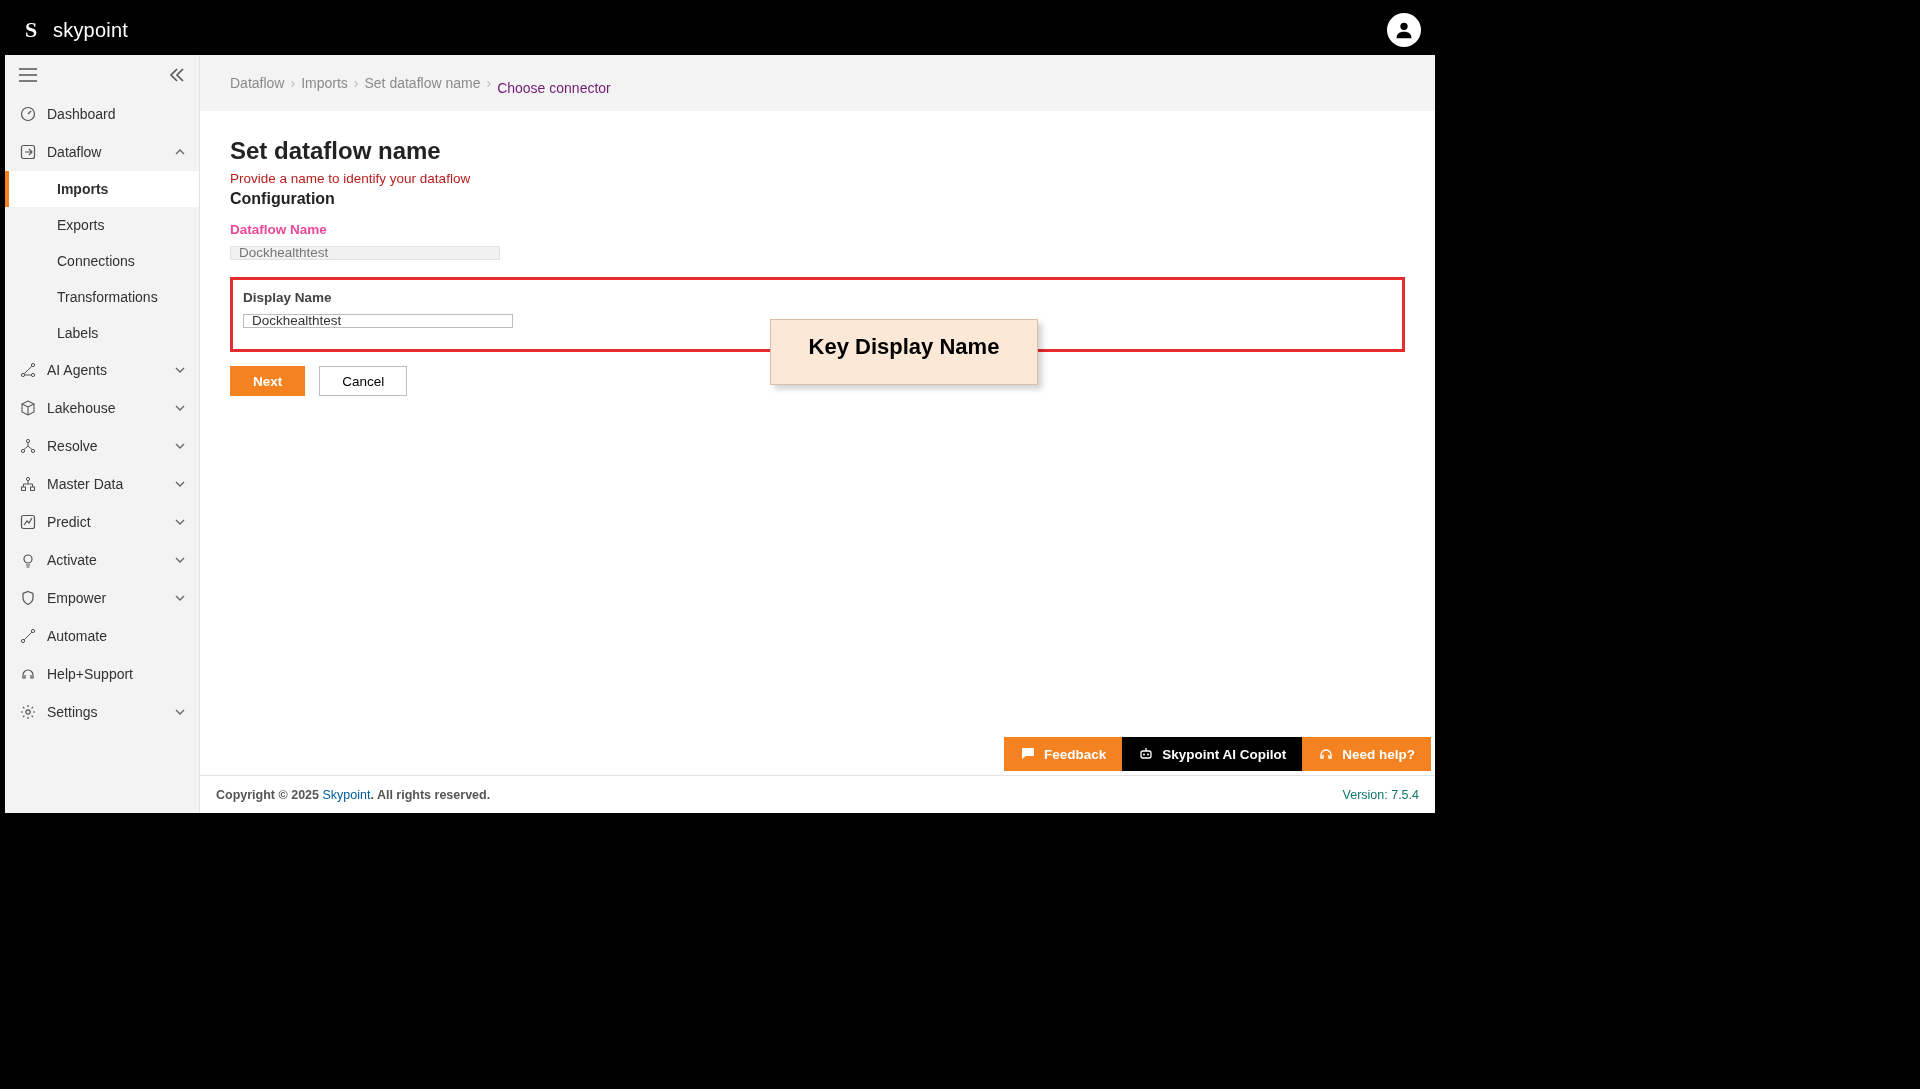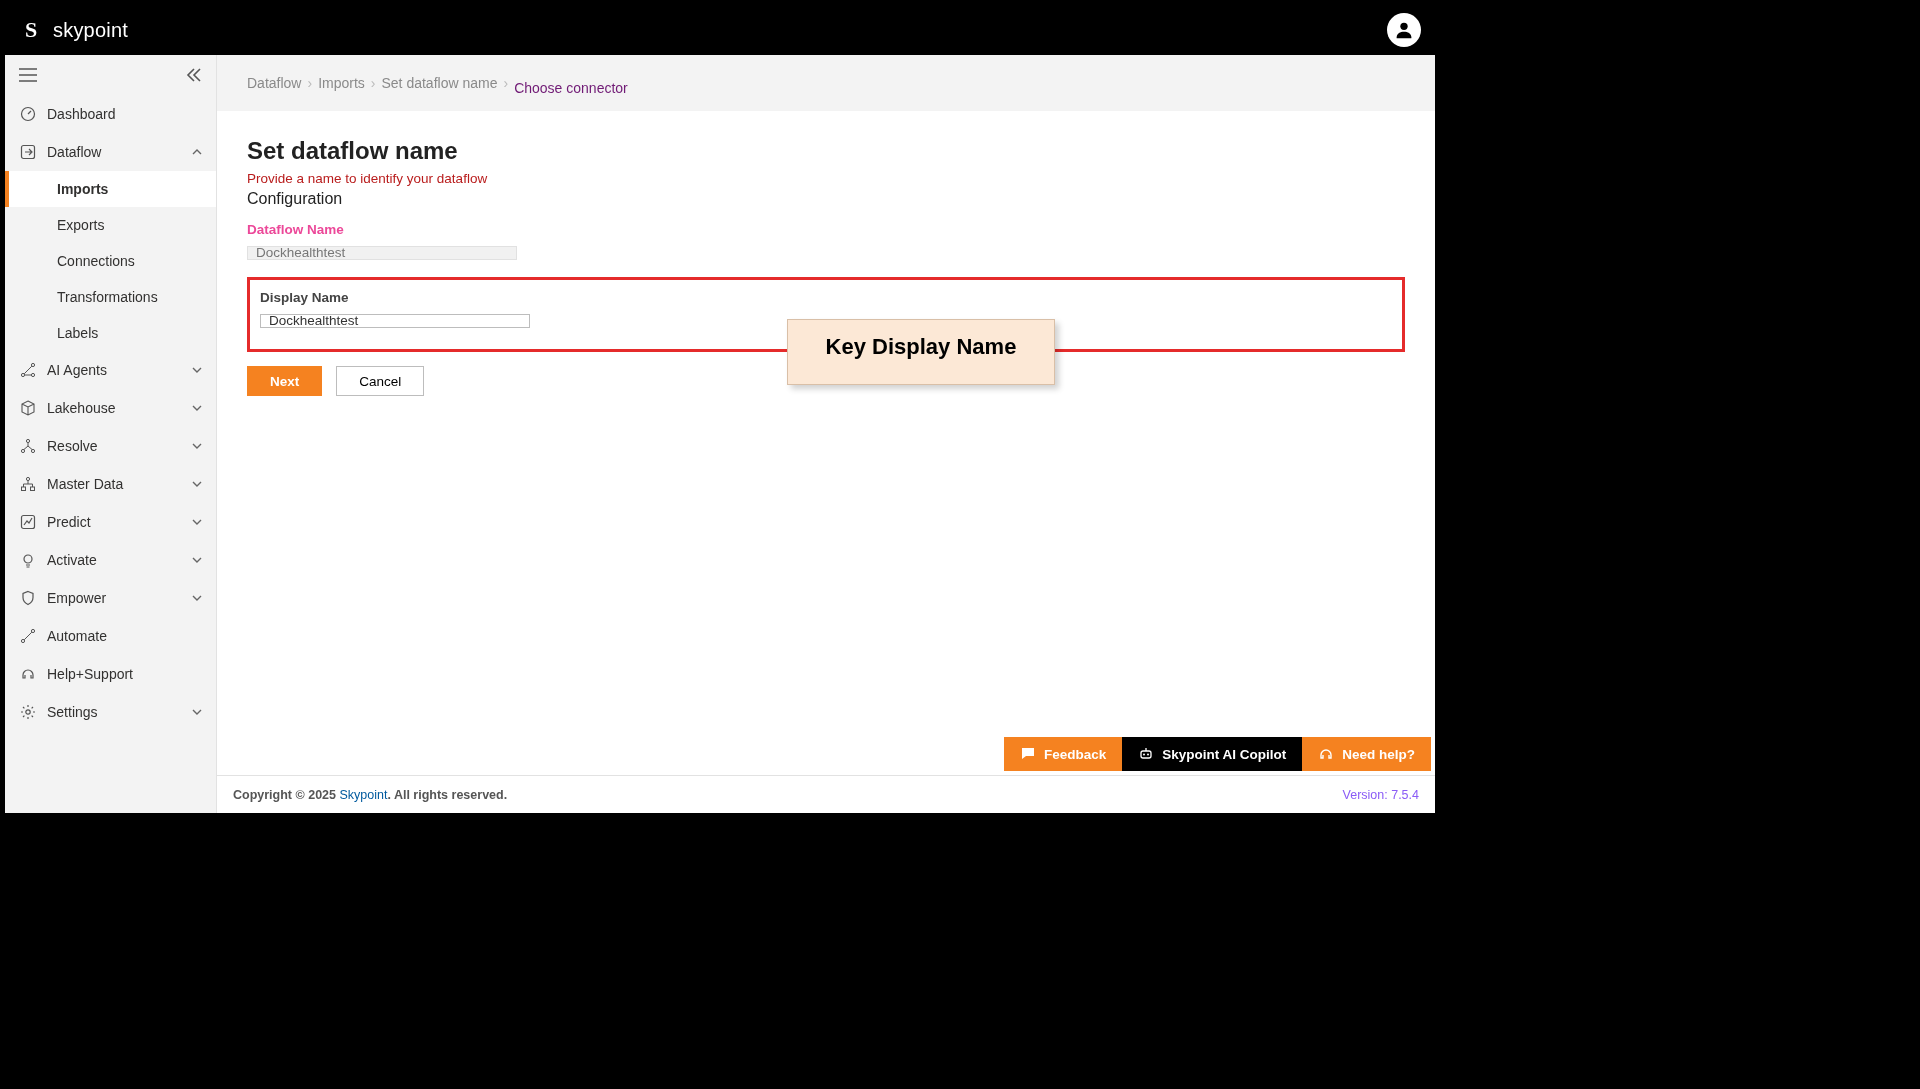--- a/index.html
+++ b/index.html
@@ -38,21 +38,21 @@
   .brand-name { font-size: 20px; letter-spacing: .2px; }
   .avatar {
     width: 34px; height: 34px; border-radius: 50%;
     background: #fff; display:flex; align-items:center; justify-content:center;
   }
   .avatar svg { width: 22px; height:22px; }
   
   .body { flex:1; display:flex; min-height:0; }
   
   .sidebar {
-    width: 212px;
+    width: 195px;
     background: #f3f3f3;
     border-right: 1px solid #e2e2e2;
     display:flex; flex-direction:column;
     font-size: 14px;
     color: #323130;
     overflow-y:auto;
   }
   .side-top {
     height: 40px; display:flex; align-items:center; justify-content:space-between;
     padding: 0 14px;
@@ -98,21 +98,21 @@
   .content {
     background:#fff;
     flex:1;
     padding: 26px 30px 18px 30px;
     position:relative;
     display:flex;
     flex-direction:column;
   }
   h1.page-title { font-size:24px; font-weight:700; color:#222; margin-bottom:6px; }
   .subtitle { font-size:13.5px; color:#b91c1c; margin-bottom:4px; }
-  h2.section { font-size:16px; font-weight:400; color:#222; margin-bottom:14px; }
+  h2.section { font-size:16px; font-weight:700; color:#222; margin-bottom:14px; }
   .form-row { margin-bottom:10px; }
   .form-label { font-size:13.5px; font-weight:600; color:#444; margin-bottom:6px; display:block; }
   .form-label.muted { color:#ec4899; font-weight:600; }
   .text-input {
     width:270px; height:14px;
     border:1px solid #bdbdbd;
     background:#fff;
     padding: 4px 8px; font-size:13.5px;
     color:#333;
   }
@@ -147,21 +147,21 @@
   
   .footer {
     border-top:1px solid #e2e2e2;
     height:38px;
     display:flex; align-items:center; justify-content:space-between;
     padding: 0 16px;
     font-size:12.5px; color:#555;
     background:#fff;
   }
   .footer a { color:#005a9e; text-decoration:none; }
-  .footer .version { color:#8b5cf6; }
+  .footer .version { color:#0f766e; }
   
   .fabs {
     position:absolute;
     right:4px; bottom:42px;
     display:flex;
   }
   .fab {
     height:34px; display:flex; align-items:center; gap:8px;
     padding:0 16px; color:#fff; font-size:13.5px; font-weight:600;
     cursor:pointer;

